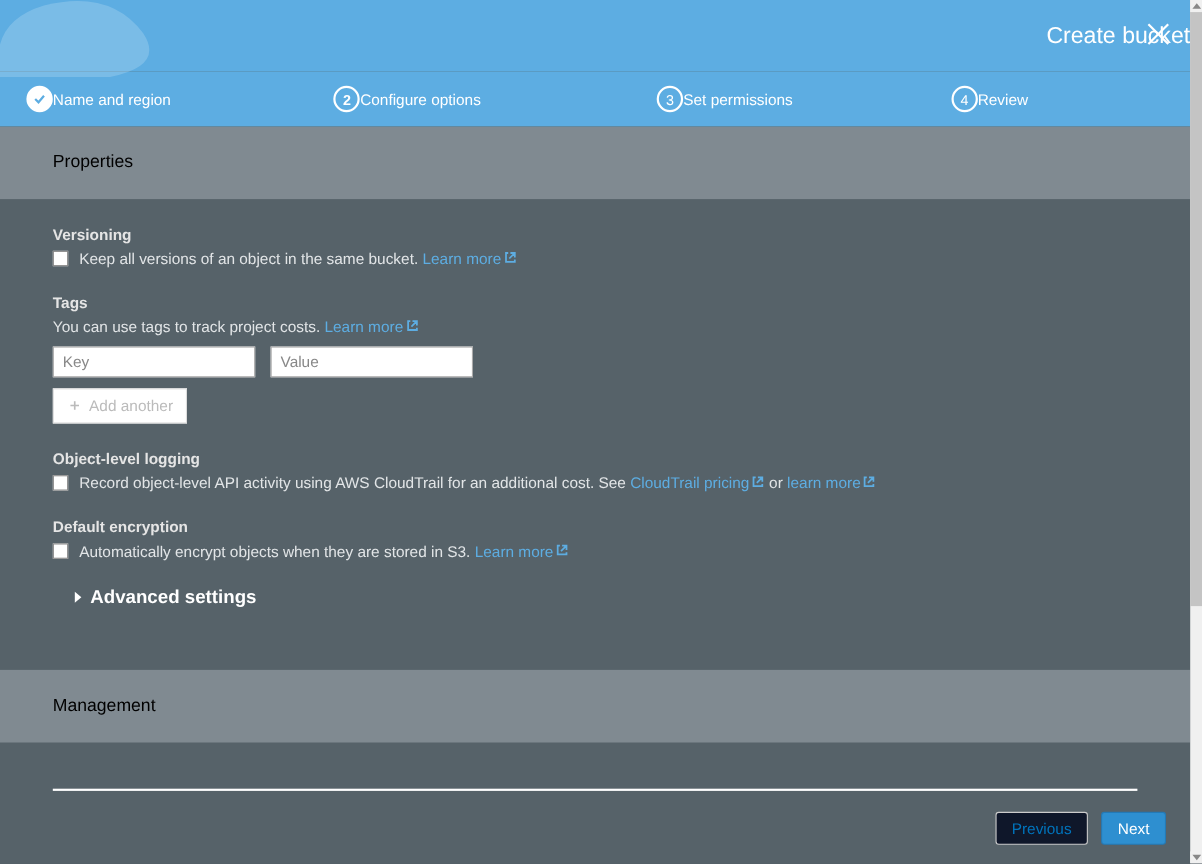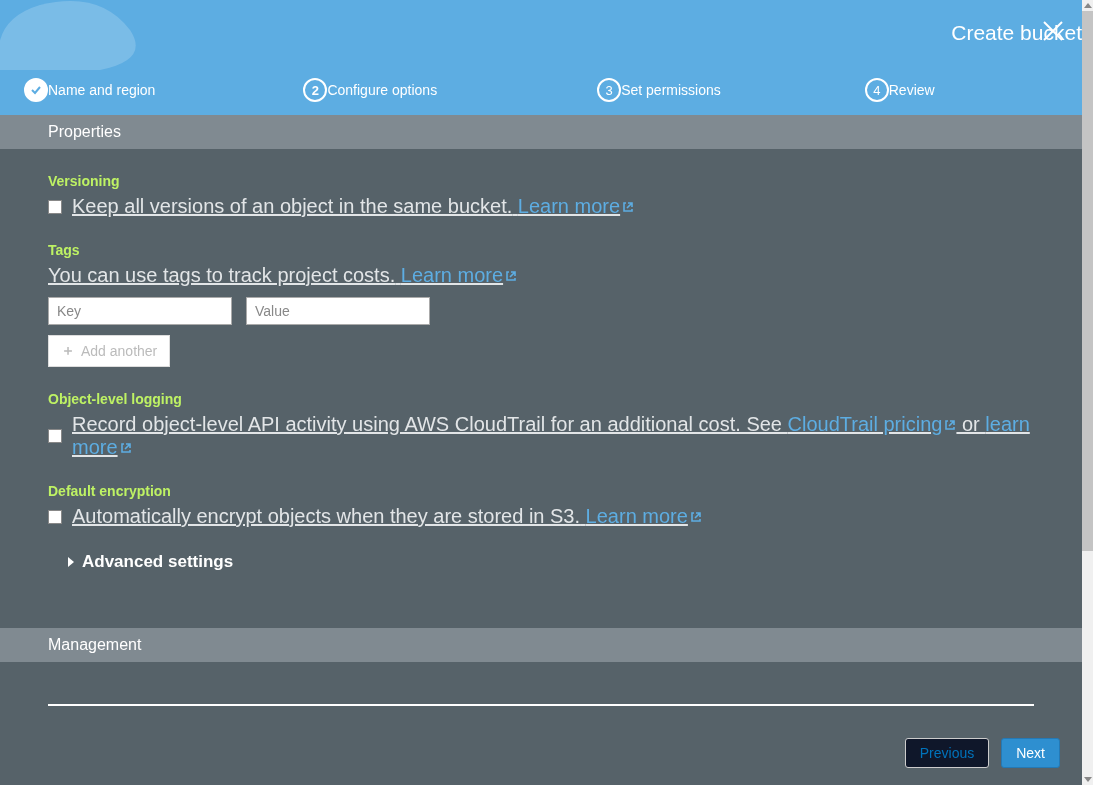--- a/index.html
+++ b/index.html
@@ -15,27 +15,27 @@
     .step-circle.check svg { width:12px; height:12px; fill:#5dade2; }
     .step-circle.filled { background:#fff; }
     .step-label { font-size:14px; }
     .step.active .step-label { font-weight:400; }
     .step.active .step-circle { font-weight:700; }
     .step1 { margin-left:0; }
     .step2 { margin-left:148px; }
     .step3 { margin-left:160px; }
     .step4 { margin-left:144px; }
     .body-scroll { flex:1; overflow-y:auto; position:relative; }
-    .section-header { background:#808a91; padding:8px 48px; font-size:16px; color:#ffffff; }
+    .section-header { background:#808a91; padding:24px 48px; font-size:16px; color:#000000; }
     .content { padding:24px 48px 10px 48px; }
     .prop-block { margin-bottom:24px; }
-    .prop-title { font-size:14px; font-weight:700; color:#bef264; margin-bottom:6px; }
+    .prop-title { font-size:14px; font-weight:700; color:#e5e5e5; margin-bottom:6px; }
     .prop-row { display:flex; align-items:center; gap:10px; font-size:14px; color:#e2e5e7; }
     .checkbox { width:14px; height:14px; background:#fff; border:1px solid #888; cursor:pointer; flex-shrink:0; }
-    .desc { font-size:20px; color:#e2e5e7;text-decoration:underline; }
+    .desc { font-size:14px; color:#e2e5e7; }
     .link { color:#5dade2; cursor:pointer; }
     .ext-icon { display:inline-block; width:12px; height:12px; vertical-align:baseline; margin-left:2px; }
     .ext-icon svg { width:12px; height:12px; stroke:#5dade2; fill:none; stroke-width:1.6; }
     .tag-inputs { display:flex; gap:14px; margin-top:10px; }
     .tag-input { width:184px; height:28px; background:#fff; border:1px solid #aaa; padding:0 8px; font-size:14px; color:#333; }
     .tag-input::placeholder { color:#888; }
     .add-btn { margin-top:10px; background:#fff; border:1px solid #ddd; padding:6px 12px; display:inline-flex; align-items:center; gap:6px; color:#bbb; font-size:14px; cursor:pointer; }
     .add-btn .plus { font-weight:700; color:#bbb; }
     .adv-row { display:flex; align-items:center; gap:8px; cursor:pointer; margin-top:4px; margin-left:4px;padding-left:16px; }
     .adv-caret { width:0; height:0; border-top:5px solid transparent; border-bottom:5px solid transparent; border-left:6px solid #fff; }

